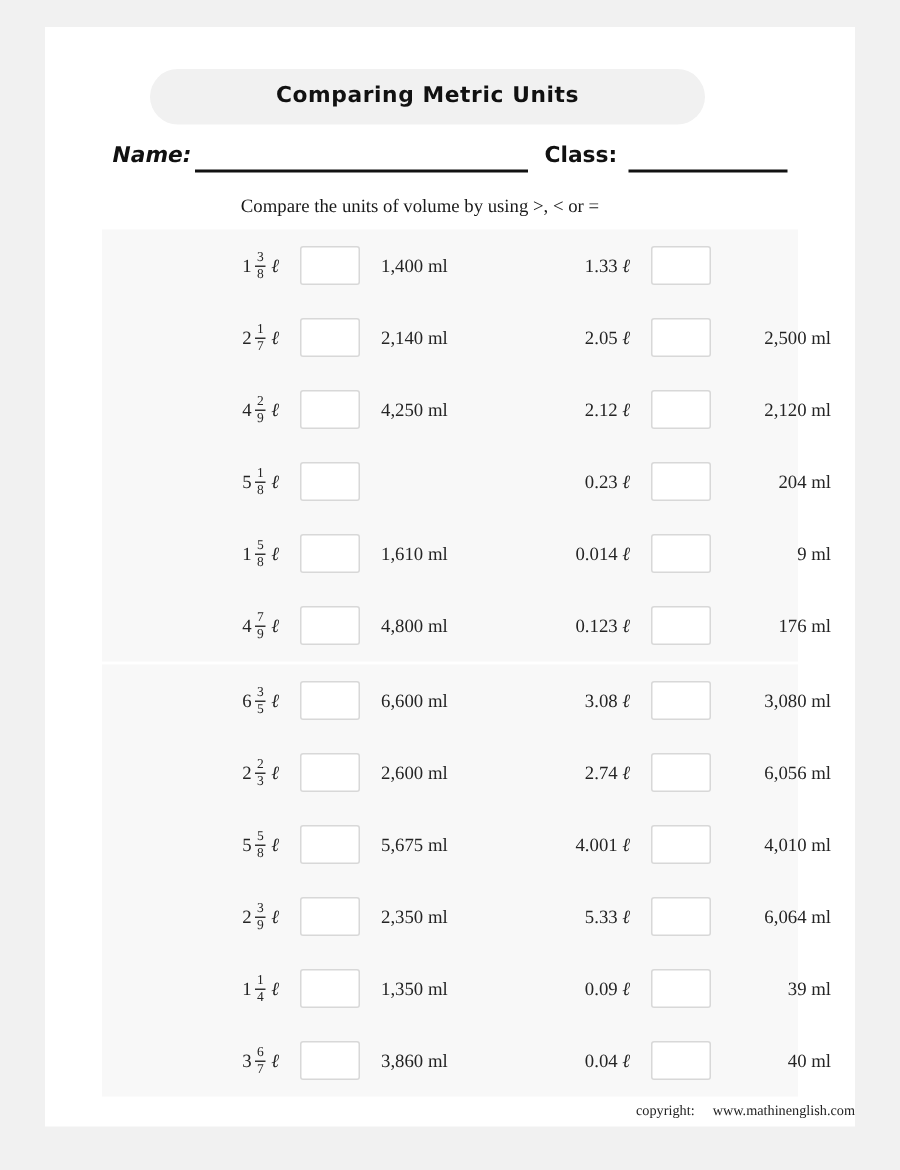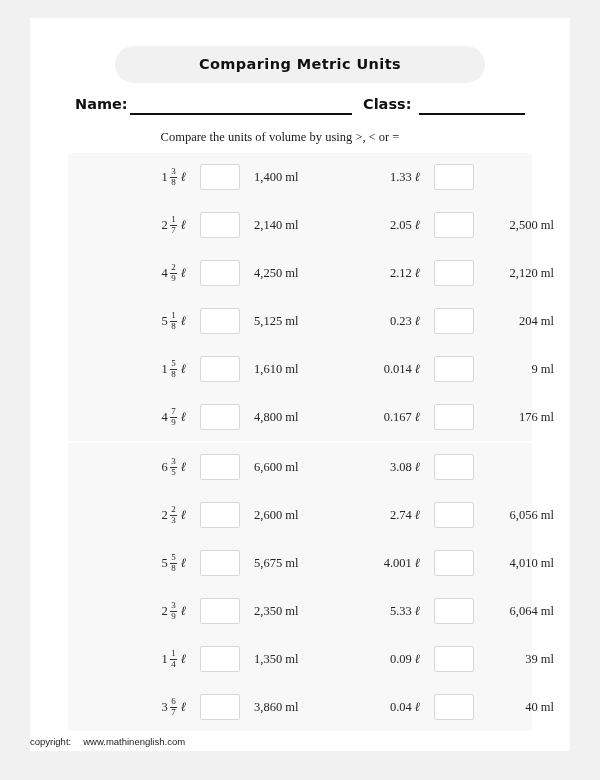--- a/index.html
+++ b/index.html
@@ -19,21 +19,21 @@
     left: 30px;
     top: 18px;
     width: 540px;
     height: 733px;
     background: #ffffff;
   }
 
   
   #title-pill {
     position: absolute;
-    left: 85px;
+    left: 70px;
     top: 28px;
     width: 370px;
     height: 37px;
     background: #f1f1f1;
     border-radius: 19px;
   }
   #title-text {
     position: absolute;
     left: 0;
     top: 0;
@@ -61,21 +61,21 @@
   .field-label {
     position: absolute;
     top: 0;
     white-space: nowrap;
   }
   .field-rule {
     position: absolute;
     border-bottom: 2px solid #111111;
     height: 17px;
   }
-  #name-label   { left: 0px; }
+  #name-label   { left: 0px; font-style: italic; }
   #name-rule    { left: 55px; width: 222px; }
   #class-label  { left: 288px; }
   #class-rule   { left: 344px; width: 106px; }
 
   #instruction {
     position: absolute;
     left: 0;
     top: 112px;
     width: 500px;
     text-align: center;
@@ -161,22 +161,22 @@
   }
   .decimal .lsym { margin-left: 3px; }
   .plainval { white-space: nowrap; }
 
   
   #footer {
     position: absolute;
     left: 0;
     top: 718px;
     width: 540px;
-    text-align: left;
-    font-family: Liberation Sans, sans-serif;
+    text-align: right;
+    font-family: Liberation Serif, serif;
     font-size: 9.5px;
     color: #222222;
   }
   #footer .cw { margin-right: 12px; }
 </style>
 </head>
 <body>
 
 <div id="sheet">
 
@@ -278,21 +278,20 @@
             <span class="frac">
               <span class="num">1</span>
               <span class="den">8</span>
             </span>
             <span class="lsym">ℓ</span>
           </span>
         </div>
         <div class="cell c-left-box">
           <div class="answer-box"></div>
         </div>
-        <div class="cell c-left-ml">5,125 ml</div>
         <div class="cell c-right-val">
           <span class="mixed decimal">
             <span class="plainval">0.23</span>
             <span class="lsym">ℓ</span>
           </span>
         </div>
         <div class="cell c-right-box">
           <div class="answer-box"></div>
         </div>
         <div class="cell c-right-ml">204 ml</div>
@@ -333,21 +332,21 @@
             </span>
             <span class="lsym">ℓ</span>
           </span>
         </div>
         <div class="cell c-left-box">
           <div class="answer-box"></div>
         </div>
         <div class="cell c-left-ml">4,800 ml</div>
         <div class="cell c-right-val">
           <span class="mixed decimal">
-            <span class="plainval">0.167</span>
+            <span class="plainval">0.123</span>
             <span class="lsym">ℓ</span>
           </span>
         </div>
         <div class="cell c-right-box">
           <div class="answer-box"></div>
         </div>
         <div class="cell c-right-ml">176 ml</div>
       </div>
     </div>
   <div class="panel" id="panel-2">
@@ -368,20 +367,21 @@
         <div class="cell c-left-ml">6,600 ml</div>
         <div class="cell c-right-val">
           <span class="mixed decimal">
             <span class="plainval">3.08</span>
             <span class="lsym">ℓ</span>
           </span>
         </div>
         <div class="cell c-right-box">
           <div class="answer-box"></div>
         </div>
+        <div class="cell c-right-ml">3,080 ml</div>
       </div>
       <div class="qrow">
         <div class="cell c-left-val">
           <span class="mixed">
             <span class="whole">2</span>
             <span class="frac">
               <span class="num">2</span>
               <span class="den">3</span>
             </span>
             <span class="lsym">ℓ</span>

